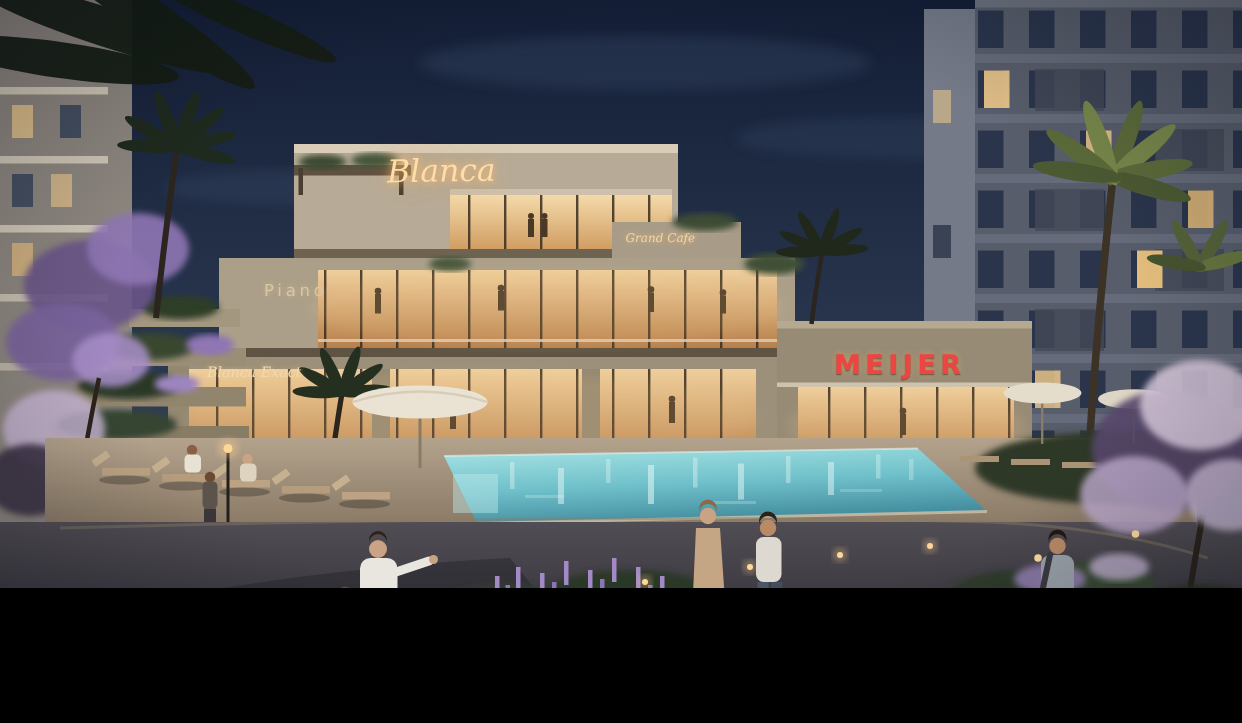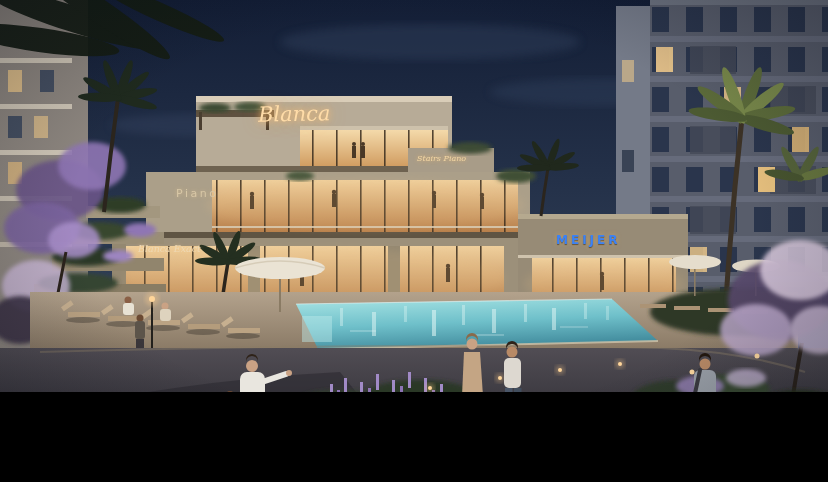--- a/index.html
+++ b/index.html
@@ -8,22 +8,22 @@
   #scene{position:absolute;left:0;top:0;}
   .overlay{position:absolute;white-space:nowrap;}
   .sign-blanca{font-family:"DejaVu Serif",serif;font-style:italic;font-size:21px;color:#ffdca8;
     text-shadow:0 0 6px rgba(255,195,115,.95),0 0 16px rgba(255,165,75,.55);transform:rotate(-1deg);}
   .sign-grand{font-family:"DejaVu Serif",serif;font-style:italic;font-size:8px;color:#f2d6a4;
     text-shadow:0 0 4px rgba(255,195,115,.8);}
   .sign-aeson{font-family:"DejaVu Sans",sans-serif;font-size:11px;letter-spacing:2.5px;color:#d8c7a6;
     text-shadow:0 0 4px rgba(255,215,150,.45);}
   .sign-cafe{font-family:"DejaVu Serif",serif;font-style:italic;font-size:9.5px;color:#eed9b4;
     text-shadow:0 0 4px rgba(255,205,135,.7);}
-  .sign-meijer{font-family:"DejaVu Sans",sans-serif;font-weight:bold;font-size:12px;letter-spacing:3px;
-    color:#3b82f6;text-shadow:0 0 5px rgba(235,175,85,.6),0 1px 1px rgba(0,0,0,.5);}
+  .sign-meijer{font-family:"DejaVu Sans",sans-serif;font-weight:bold;font-size:18px;letter-spacing:3px;
+    color:#ef4444;text-shadow:0 0 5px rgba(235,175,85,.6),0 1px 1px rgba(0,0,0,.5);}
   #disclaimer{position:absolute;left:38px;top:419px;width:760px;font-size:6px;line-height:1.38;
     color:#ccd1db;text-shadow:0 1px 1px rgba(0,0,0,.8);}
   #disclaimer div{white-space:nowrap;}
   #bottom-bar{position:absolute;left:0;bottom:0;width:828px;height:10px;background:#000;}
 </style>
 </head>
 <body>
 
 <div id="canvas">
 
@@ -505,21 +505,21 @@
       <rect x="706" y="402" width="8" height="50" fill="#282b32"></rect>
       <rect x="695" y="450" width="10" height="4" fill="#15161a"></rect>
           <rect x="706" y="450" width="10" height="4" fill="#15161a"></rect>
     </g>
   </g>
 
   <rect x="0" y="0" width="828" height="482" fill="url(#gVig)"></rect>
 </svg>
 
 <div class="overlay sign-blanca" style="left:258px;top:102px;">Blanca</div>
-<div class="overlay sign-grand" style="left:417px;top:154px;">Stairs Piano</div>
+<div class="overlay sign-grand" style="left:417px;top:154px;">Grand Cafe</div>
 <div class="overlay sign-aeson" style="left:176px;top:187px;">Piano</div>
 <div class="overlay sign-cafe" style="left:138px;top:243px;">Blanca Exact</div>
 <div class="overlay sign-meijer" style="left:556px;top:233px;">MEIJER</div>
 
 <div id="disclaimer">
   <div>The renders are for illustrative purposes only. The floor plans are artistic impressions of design drawings to illustrate possible furniture layouts; drawings are not to scale. All areas, dimensions, drawings, and materials are subject to minor changes without</div>
   <div>notice. Rights are reserved to make minor alterations to add or deduct up to 5% from areas &amp; values. All room dimensions are measured to structural elements and exclude wall finishes and construction tolerances. All landscaping and pools are not</div>
   <div>included in the property and solely for illustrative purposes. Master plan design is subject to minor changes without notice. Exact specifications and details vary between each unit. For exact technical details, please refer to the contract. Stairs shown</div>
   <div>in office layouts are for illustrative purposes only and are to be executed by the tenants in the loft offices scenario.</div>
 </div>

